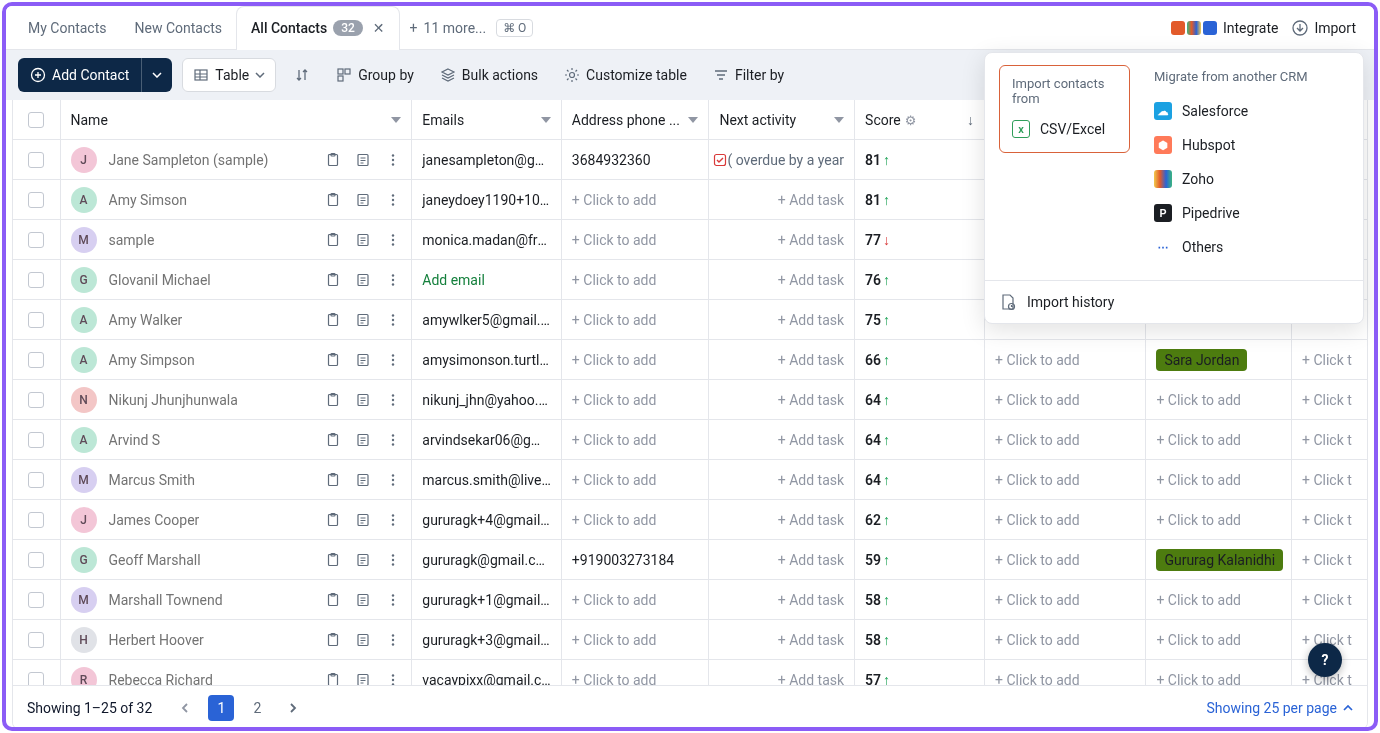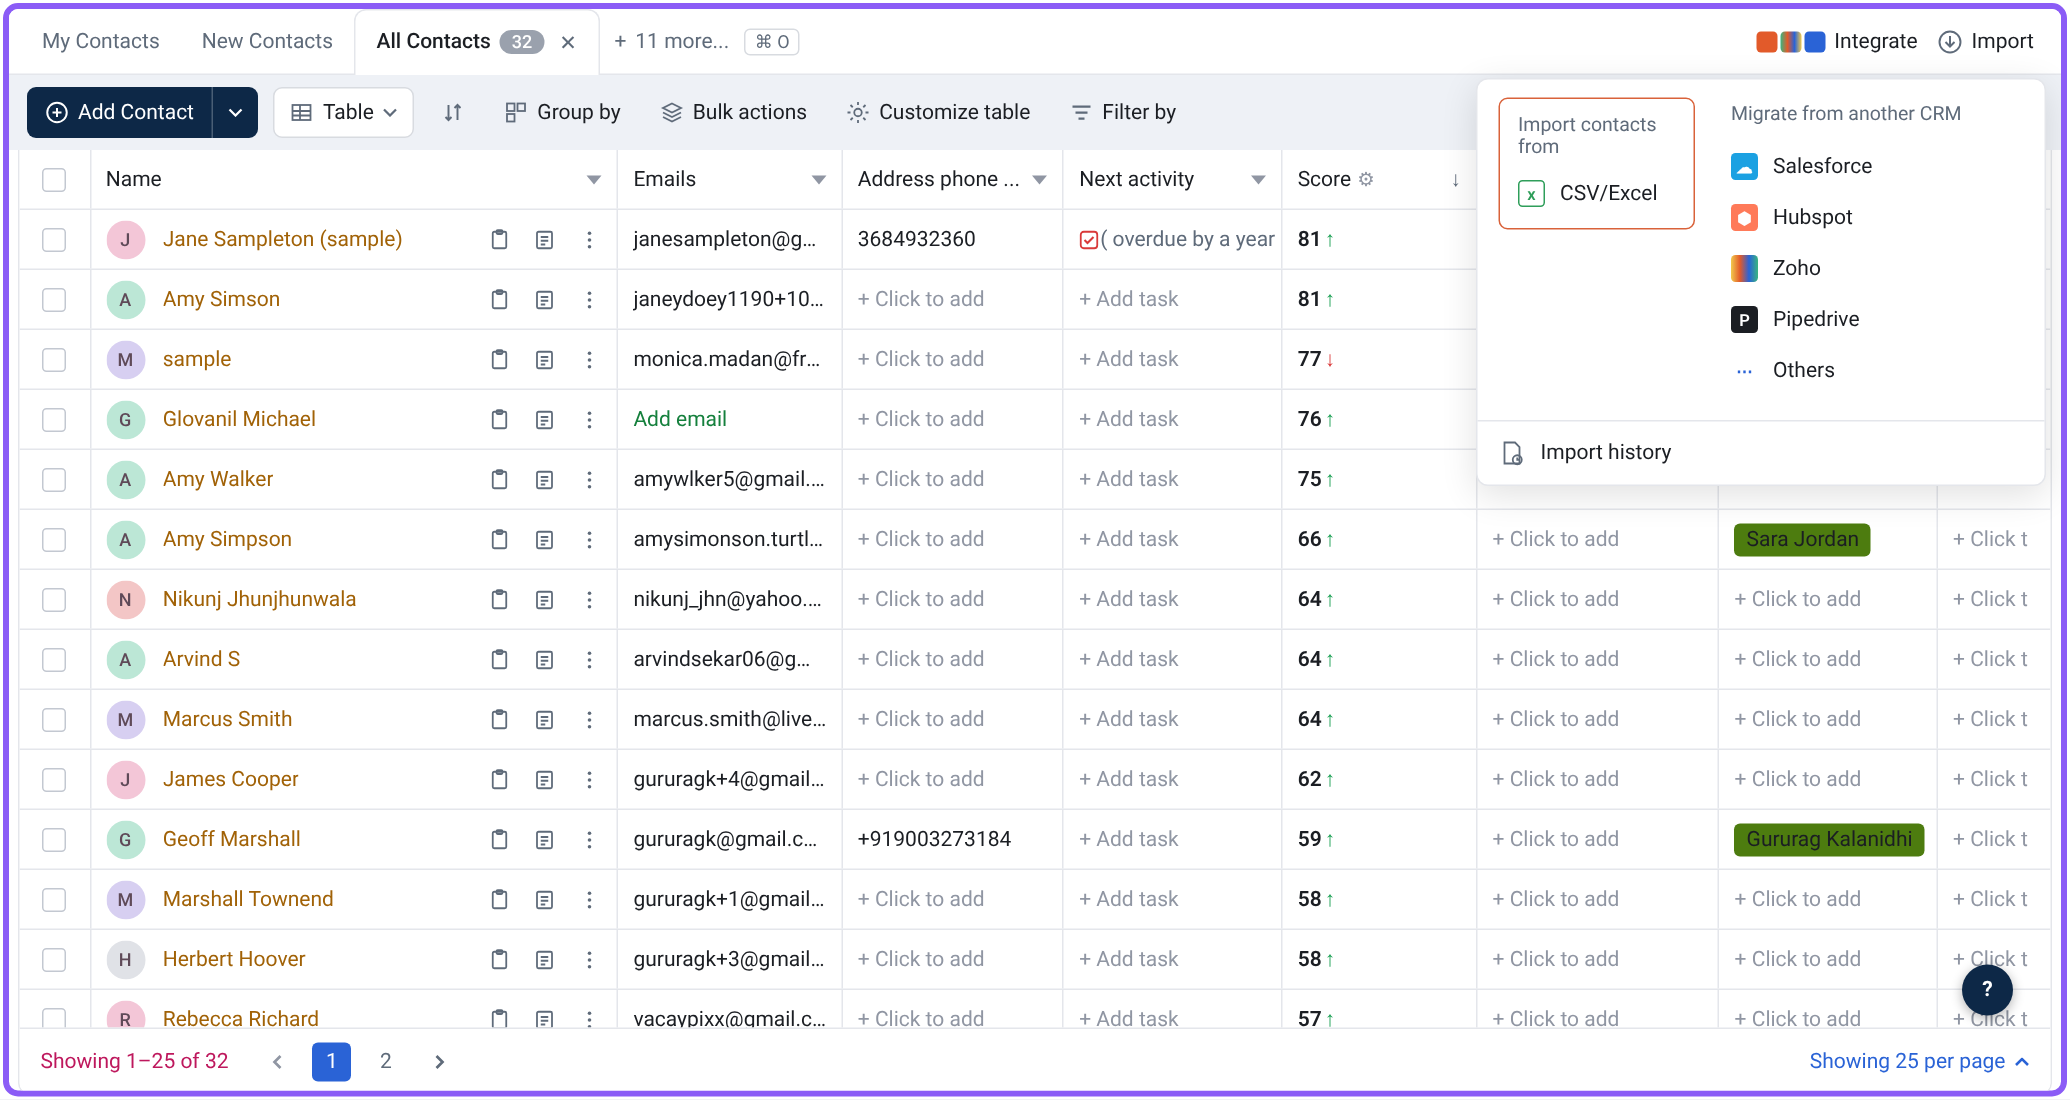--- a/index.html
+++ b/index.html
@@ -41,52 +41,52 @@
 
   
   .table-wrap { position: relative; border: 1px solid #e4e6eb; border-top: none; margin: 0 6px 0 6px; border-radius: 0 0 8px 8px; height: 630px; overflow: hidden; }
   .thead { display:flex; align-items:center; height:40px; border-bottom:1px solid #e4e6eb; background:#fff; font-weight:400; color:#5f6b7a; }
   .cell { padding: 0 10px; display:flex; align-items:center; height:100%; border-right:1px solid #e4e6eb; overflow:hidden; white-space:nowrap; text-overflow:ellipsis; }
   .cell:last-child { border-right:none; }
   .col-check { width:48px; justify-content:center; }
   .col-name { width:358px; }
   .col-email { width:152px; }
   .col-phone { width:150px; }
-  .col-activity { width:148px; }
+  .col-activity { width:148px;justify-content:flex-end; }
   .col-score { width:132px; }
   .col-a { width:164px; }
   .col-b { width:148px; }
   .col-c { width:76px; }
   .thead .col-header { display:flex; align-items:center; justify-content:space-between; color:#1b1e23; }
   .triangle-down { width:0; height:0; border-left:5px solid transparent; border-right:5px solid transparent; border-top:6px solid #9096a3; }
   .sort-arrow { font-size:14px; color:#5f6b7a; }
   .gear { font-size:13px; color:#9096a3; margin-left:4px; }
 
   .tbody { }
   .row { display:flex; align-items:center; height:40px; border-bottom:1px solid #e4e6eb; }
   .avatar { width:26px; height:26px; border-radius:50%; display:inline-flex; align-items:center; justify-content:center; font-size:12px; font-weight:500; margin-right:12px; flex-shrink:0; }
-  .name-link { color:#a16207; cursor:pointer; white-space:nowrap; overflow:hidden; text-overflow:ellipsis; }
+  .name-link { color:#737373; cursor:pointer; white-space:nowrap; overflow:hidden; text-overflow:ellipsis; }
   .email-txt { color:#1b1e23; white-space:nowrap; overflow:hidden; text-overflow:ellipsis; display:block; max-width:100%; }
   .email-add { color:#15803d; }
   .muted { color:#9096a3; }
   .addtask::before { content:"+ "; color:#9096a3; }
   .clicktoadd::before { content:"+ "; color:#9096a3; }
   .score { font-weight:600; color:#1b1e23; }
   .score-up { color:#1aa053; margin-left:2px; }
   .score-down { color:#d93a3a; margin-left:2px; }
   .overdue { color:#d93a3a; display:inline-flex; align-items:center; gap:6px; }
   .overdue-text { color:#5f6b7a; }
   .pill { background:#4d7c0f; border-radius:4px; padding:3px 8px; color:#1b1e23; }
   .checkbox { width:16px; height:16px; border:1.5px solid #c3c8d1; border-radius:3px; }
   .row-icons { display:inline-flex; gap:14px; align-items:center; color:#5f6b7a; margin-left:auto; }
   .row-icons .ic { width:16px; height:16px; }
 
   
   .footer { position:absolute; left:0; right:0; bottom:0; height:44px; display:flex; align-items:center; padding:0 14px; border-top:1px solid #e4e6eb; background:#fff; }
-  .footer .status { color:#be185d; }
+  .footer .status { color:#0f172a; }
   .pager { margin-left:20px; display:inline-flex; align-items:center; gap:10px; }
   .page-btn { width:26px; height:26px; display:inline-flex; align-items:center; justify-content:center; border-radius:4px; color:#5f6b7a; }
   .page-btn.active { background:#2a63d6; color:#fff; }
   .footer-spacer { flex:1; }
   .per-page { color:#2a63d6; display:inline-flex; align-items:center; gap:6px; }
 
   
   .popover { position:absolute; top:46px; right:10px; width:380px; background:#fff; border:1px solid #e4e6eb; border-radius:8px; box-shadow:0 6px 24px rgba(0,0,0,0.12); z-index:50; display:flex; }
   .popover-col { padding:16px 0; }
   .popover-col.left { width:155px; }

